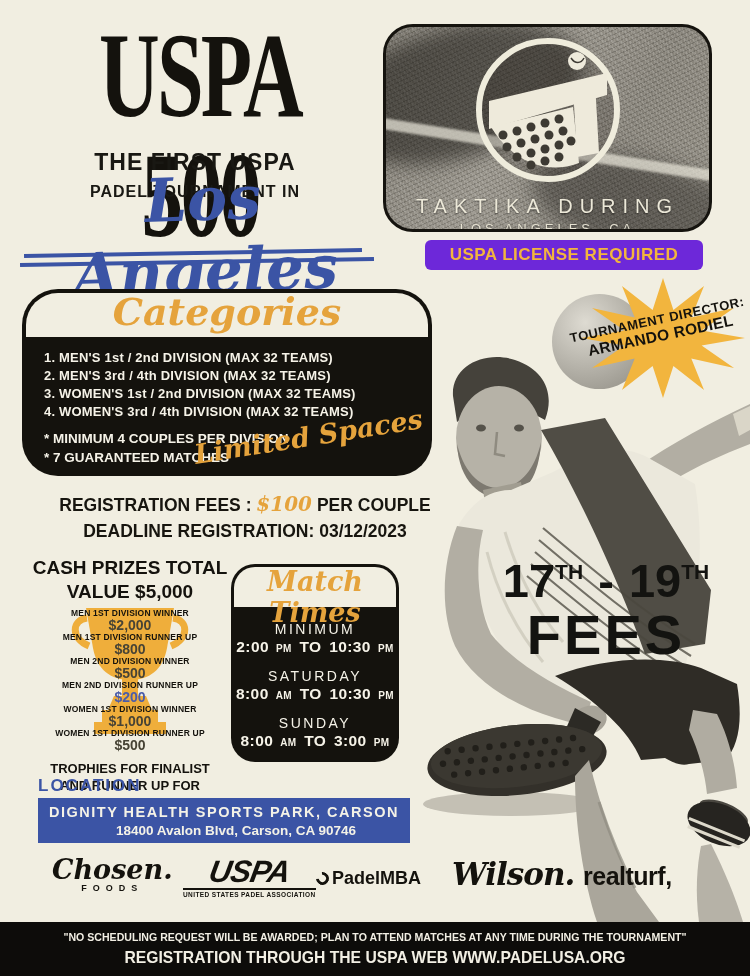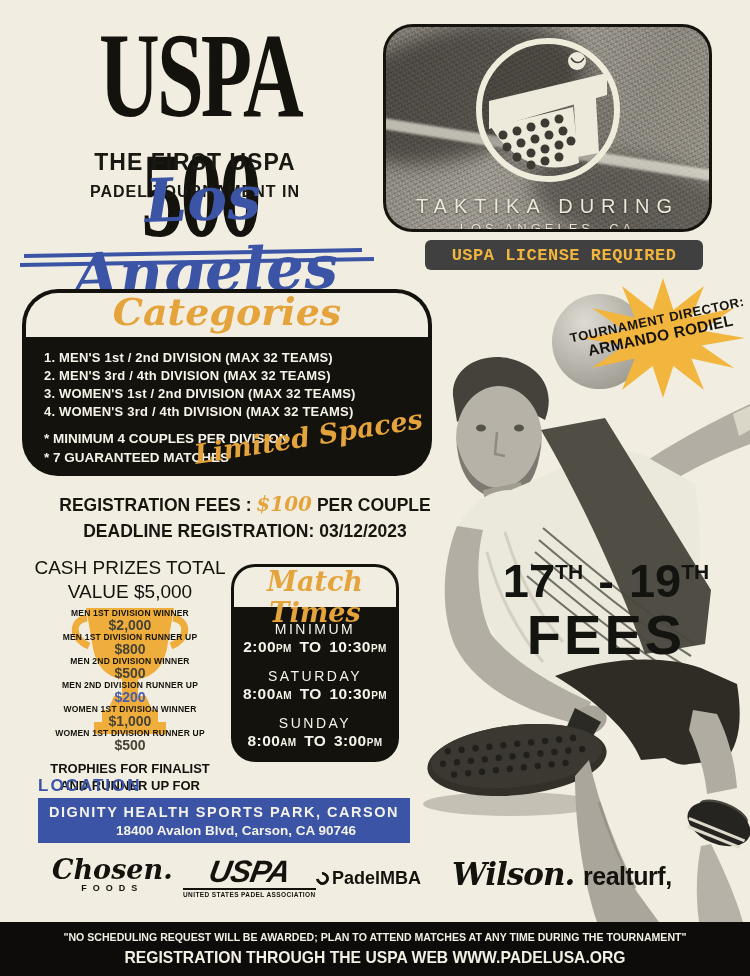--- a/index.html
+++ b/index.html
@@ -38,22 +38,22 @@
   .venue-shadow2{position:absolute;right:-40px;bottom:-20px;width:220px;height:90px;background:rgba(18,16,12,.38);
     filter:blur(10px);transform:rotate(12deg);border-radius:50%;}
   .venue-line{position:absolute;left:-30px;top:120px;width:420px;height:11px;background:rgba(236,233,221,.7);
     transform:rotate(9deg);filter:blur(1px);}
   .venue-logo{position:absolute;left:50%;top:8px;transform:translateX(-50%);}
   .venue-name{position:absolute;left:0;top:168px;width:100%;text-align:center;color:#ece8d8;
     font-size:20px;letter-spacing:7px;font-weight:500;text-shadow:0 1px 2px rgba(0,0,0,.55);}
   .venue-city{position:absolute;left:0;top:194px;width:100%;text-align:center;color:#e6e2d2;
     font-size:13px;letter-spacing:4px;font-weight:500;text-shadow:0 1px 2px rgba(0,0,0,.55);}
 
-  .license{position:absolute;left:425px;top:240px;width:278px;height:30px;background:#404040;
-    border-radius:6px;display:flex;align-items:center;justify-content:center;font-family:Liberation Mono, monospace;}
+  .license{position:absolute;left:425px;top:240px;width:278px;height:30px;background:#6d28d9;
+    border-radius:6px;display:flex;align-items:center;justify-content:center;}
   .license span{color:var(--gold-bright);font-weight:800;font-size:17px;letter-spacing:.5px;}
 
   
   .cats{position:absolute;left:22px;top:289px;width:410px;height:187px;background:#14120d;border-radius:36px;z-index:3;}
   .cats-band{position:absolute;left:4px;top:4px;right:4px;height:44px;background:var(--cream);
     border-radius:32px 32px 0 0;}
   .cats-title{position:absolute;top:4px;width:100%;text-align:center;font-family:"DejaVu Serif",serif;
     font-style:italic;font-weight:700;font-size:38px;color:var(--gold);line-height:1;z-index:2;}
   .cats-list{position:absolute;left:22px;top:60px;color:var(--white);font-weight:700;font-size:13px;
     line-height:18px;letter-spacing:.2px;}
@@ -71,40 +71,40 @@
   .director-name{font-size:15.5px;font-weight:900;letter-spacing:.3px;}
 
   
   .reg{position:absolute;left:30px;top:492px;width:430px;text-align:center;color:#17150f;z-index:3;}
   .reg-line1{font-size:17.5px;font-weight:800;}
   .reg-amount{font-family:"DejaVu Serif",serif;font-style:italic;font-weight:700;font-size:20px;color:var(--gold);}
   .reg-line2{font-size:17.5px;font-weight:800;margin-top:5px;}
 
   
   .prizes{position:absolute;left:26px;top:556px;width:208px;text-align:center;z-index:3;}
-  .prizes-title{font-size:19px;font-weight:400;line-height:24px;color:#14120d;position:relative;z-index:2;}
+  .prizes-title{font-size:19px;font-weight:700;line-height:24px;color:#14120d;position:relative;z-index:2;}
   .trophy{position:absolute;left:42px;top:48px;z-index:1;}
   .prize-entries{position:relative;z-index:2;margin-top:4px;}
   .prize-label{font-size:8.5px;font-weight:800;line-height:11px;color:#14120d;letter-spacing:.2px;}
   .prize-amount{font-size:14px;font-weight:800;line-height:12px;color:#474335;margin-bottom:1px;}
   .prize-entry.hl .prize-amount{color:var(--prize-highlight);}
   .prizes-note{margin-top:9px;font-size:13px;font-weight:800;line-height:17px;white-space:pre-line;
     color:#14120d;position:relative;z-index:2;}
 
   
   .times{position:absolute;left:231px;top:564px;width:168px;height:198px;background:#14120d;border-radius:24px;z-index:3;}
   .times-band{position:absolute;left:3px;top:3px;right:3px;height:40px;background:var(--cream);
     border-radius:21px 21px 0 0;}
   .times-title{position:absolute;top:2px;width:100%;text-align:center;font-family:"DejaVu Serif",serif;
     font-style:italic;font-weight:700;font-size:27px;color:var(--gold);z-index:2;}
   .times-body{position:absolute;top:57px;width:100%;text-align:center;color:var(--white);}
   .session{margin-bottom:12px;}
   .session-day{font-size:14px;letter-spacing:2.5px;font-weight:400;}
   .session-time{font-size:15.5px;font-weight:800;letter-spacing:.4px;margin-top:1px;}
-  .session-time .ap{font-size:10px;}
+  .session-time .ap{font-size:10px;padding-left:7px;}
   .session-time .conn{margin:0 3px;}
 
   
   .date{position:absolute;left:478px;top:556px;width:256px;text-align:center;z-index:4;color:#131310;}
   .date-days{font-size:47px;font-weight:800;line-height:1.05;}
   .date-days sup{font-size:21px;font-weight:800;vertical-align:18px;letter-spacing:0;}
   .date-days .dash{margin:0 2px;}
   .date-month{font-size:56px;font-weight:800;letter-spacing:3px;line-height:1;margin-top:2px;}
 
   

